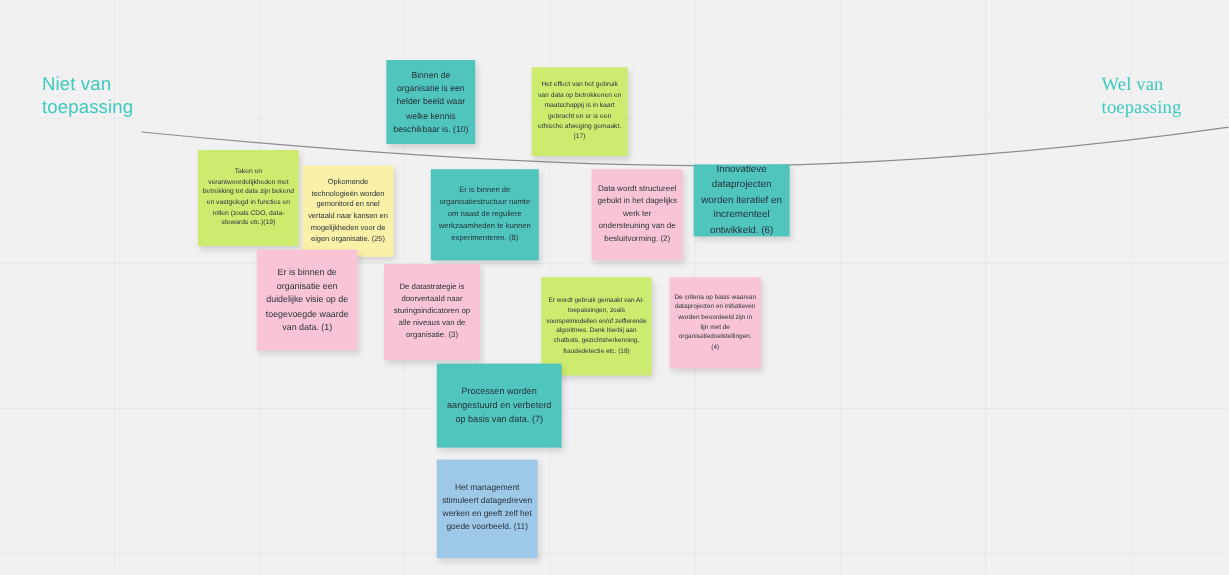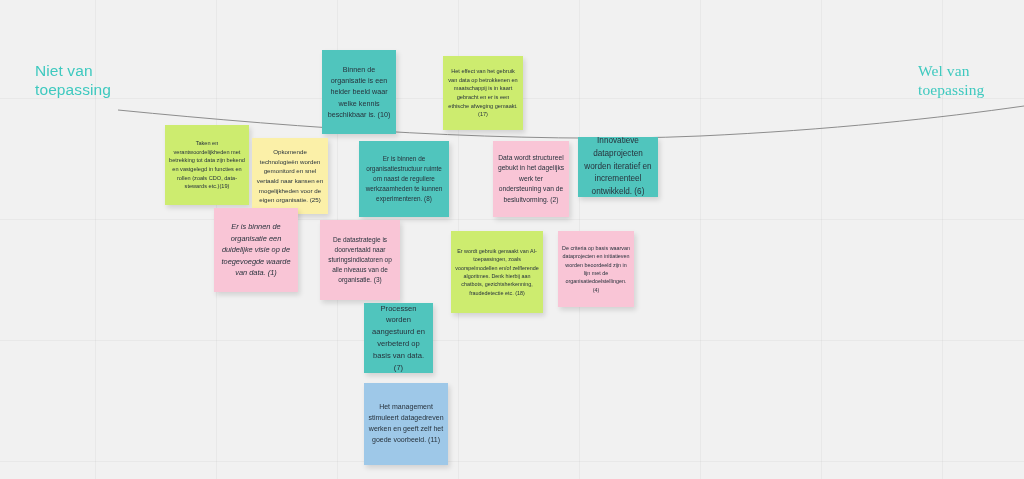--- a/index.html
+++ b/index.html
@@ -69,54 +69,54 @@
     <path d="M 118 110 C 300 128, 520 144, 700 136 C 830 130, 940 118, 1024 106" fill="none" stroke="#8d8d8d" stroke-width="1"></path>
   </svg>
 
   <div class="axis-label" id="label-left">Niet van
 toepassing</div>
 
   <div class="axis-label" id="label-right">Wel van
 toepassing</div>
 
   <div id="notes-layer">
-      <div class="note" style="left: 322px; top: 50px; width: 74px; height: 84px; background: rgb(80, 197, 189);">
+      <div class="note" style="left: 322px; top: 50px; width: 74px; height: 70px; background: rgb(80, 197, 189);">
         <span style="font-size: 7.2px; line-height: 11.16px;">Binnen de organisatie is een helder beeld waar welke kennis beschikbaar is. (10)</span>
       </div>
       <div class="note" style="left: 443px; top: 56px; width: 80px; height: 74px; background: rgb(205, 236, 111);">
         <span style="font-size: 5.6px; line-height: 8.68px;">Het  effect van het gebruik van data op betrokkenen en maatschappij is in kaart gebracht en er is een ethische afweging gemaakt. (17)</span>
       </div>
       <div class="note" style="left: 165px; top: 125px; width: 84px; height: 80px; background: rgb(205, 236, 111);">
         <span style="font-size: 5.6px; line-height: 8.68px;">Taken en verantwoordelijkheden met betrekking tot data zijn bekend en vastgelegd in  functies en rollen (zoals CDO, data-stewards etc.)(19)</span>
       </div>
       <div class="note" style="left: 252px; top: 138px; width: 76px; height: 76px; background: rgb(251, 240, 168);">
         <span style="font-size: 6.2px; line-height: 9.61px;">Opkomende technologieën worden gemonitord en snel vertaald naar kansen en mogelijkheden voor de eigen organisatie. (25)</span>
       </div>
       <div class="note" style="left: 359px; top: 141px; width: 90px; height: 76px; background: rgb(80, 197, 189);">
         <span style="font-size: 6.4px; line-height: 9.92px;">Er is  binnen de organisatiestructuur ruimte om naast de reguliere werkzaamheden te kunnen experimenteren. (8)</span>
       </div>
       <div class="note" style="left: 493px; top: 141px; width: 76px; height: 76px; background: rgb(249, 197, 214);">
         <span style="font-size: 6.7px; line-height: 10.385px;">Data   wordt structureel gebukt in het dagelijks werk ter ondersteuning van de besluitvorming. (2)</span>
       </div>
       <div class="note" style="left: 578px; top: 137px; width: 80px; height: 60px; background: rgb(80, 197, 189);">
         <span style="font-size: 8.2px; line-height: 12.71px;">Innovatieve dataprojecten worden iteratief en incrementeel ontwikkeld. (6)</span>
       </div>
-      <div class="note" style="left: 214px; top: 208px; width: 84px; height: 84px; background: rgb(249, 197, 214); font-style: italic;">
+      <div class="note" style="left: 214px; top: 208px; width: 84px; height: 84px; background: rgb(249, 197, 214);">
         <span style="font-size: 7.4px; line-height: 11.47px;">Er is  binnen de organisatie een duidelijke visie op de toegevoegde waarde van data. (1)</span>
       </div>
       <div class="note" style="left: 320px; top: 220px; width: 80px; height: 80px; background: rgb(249, 197, 214);">
         <span style="font-size: 6.5px; line-height: 10.075px;">De  datastrategie is doorvertaald naar sturingsindicatoren op alle niveaus van de  organisatie. (3)</span>
       </div>
       <div class="note" style="left: 451px; top: 231px; width: 92px; height: 82px; background: rgb(205, 236, 111);">
         <span style="font-size: 5.4px; line-height: 8.37px;">Er wordt  gebruik gemaakt van AI-toepassingen, zoals voorspelmodellen en/of zelflerende  algoritmes. Denk hierbij aan chatbots, gezichtsherkenning, fraudedetectie  etc. (18)</span>
       </div>
       <div class="note" style="left: 558px; top: 231px; width: 76px; height: 76px; background: rgb(249, 197, 214);">
         <span style="font-size: 5.4px; line-height: 8.37px;">De   criteria op basis waarvan dataprojecten en initiatieven worden beoordeeld zijn   in lijn met de organisatiedoelstellingen. (4)</span>
       </div>
-      <div class="note" style="left: 364px; top: 303px; width: 69px; height: 70px; background: rgb(80, 197, 189);">
+      <div class="note" style="left: 364px; top: 303px; width: 104px; height: 70px; background: rgb(80, 197, 189);">
         <span style="font-size: 7.6px; line-height: 11.78px;">Processen worden aangestuurd en verbeterd op basis van data. (7)</span>
       </div>
       <div class="note" style="left: 364px; top: 383px; width: 84px; height: 82px; background: rgb(158, 200, 232);">
         <span style="font-size: 7px; line-height: 10.85px;">Het   management stimuleert datagedreven werken en geeft zelf het goede voorbeeld. (11)</span>
       </div>
     </div>
 
 </div>
 
 </body></html>

